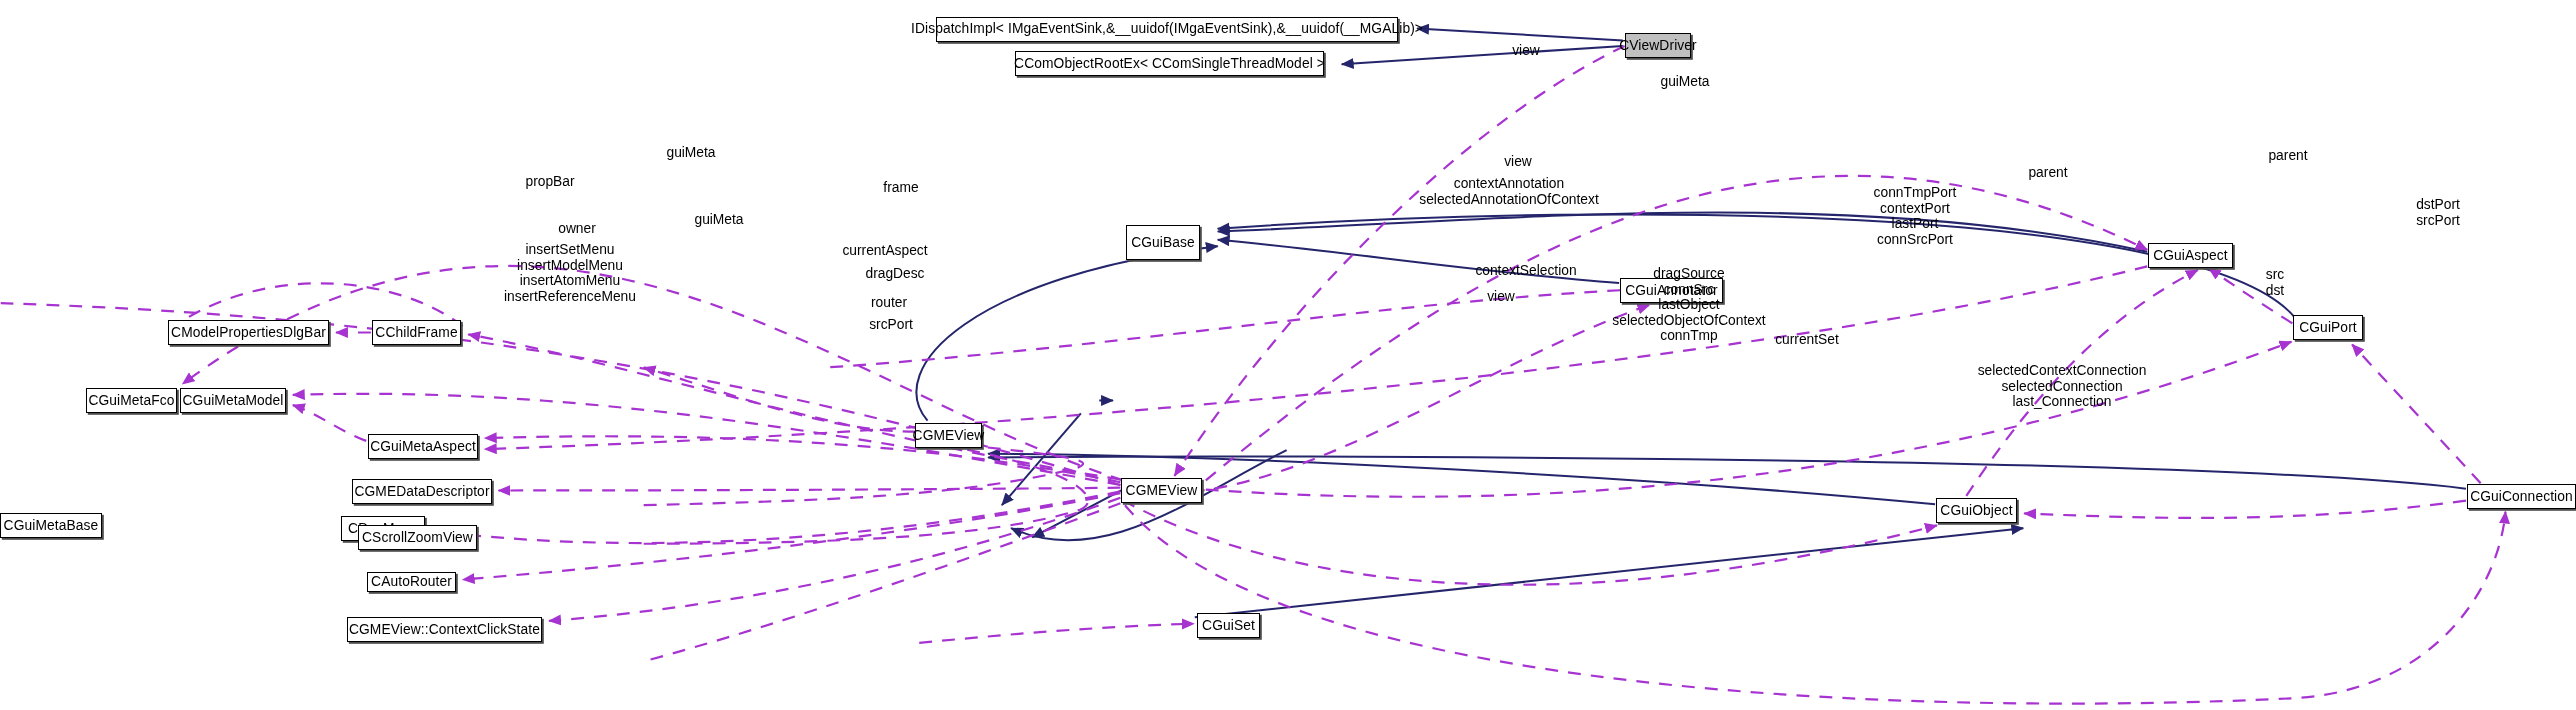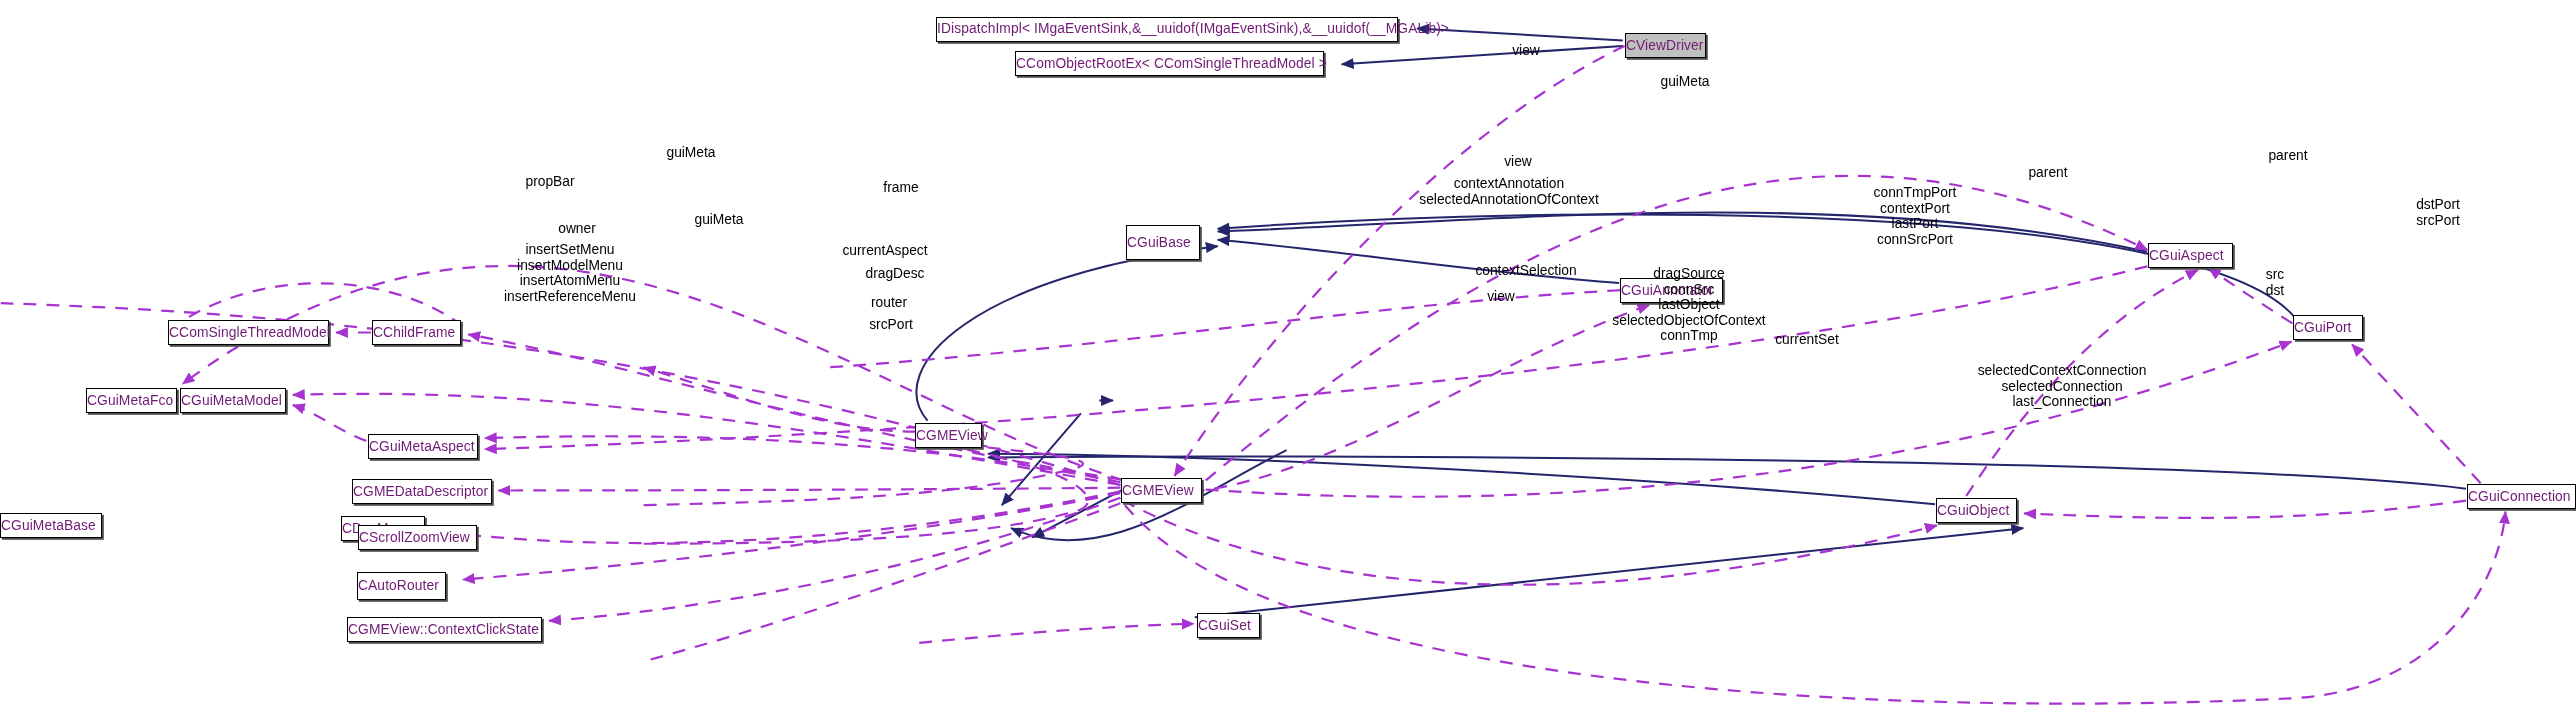--- a/index.html
+++ b/index.html
@@ -23,23 +23,23 @@
     height: 710px;
   }
   .node {
     position: absolute;
     box-sizing: border-box;
     background: #ffffff;
     border: 0.9px solid #000000;
     box-shadow: 1.8px 1.8px 0 0 #4d4d4d;
     display: flex;
     align-items: center;
-    justify-content: flex-start;
+    justify-content: center;
     white-space: nowrap;
-    color: #701a75;
+    color: #000000;
     font-size: 13.8px;
     line-height: 1;
     letter-spacing: 0.1px;
   }
   .node.highlight {
     background: #c0c0c0;
   }
   .edge-label {
     position: absolute;
     color: #000000;
@@ -244,37 +244,37 @@
       <path class="dashed-edge" d="M1219,548 C1050,610 850,680 700,720"></path>
     </g>
   </svg>
 
   <div class="node" style="left:936px;top:16.5px;width:462px;height:25px;">
       <span>IDispatchImpl&lt; IMgaEventSink,&amp;__uuidof(IMgaEventSink),&amp;__uuidof(__MGALib)&gt;</span>
     </div>
   <div class="node" style="left:1015px;top:51px;width:309px;height:25px;">
       <span>CComObjectRootEx&lt; CComSingleThreadModel &gt;</span>
     </div>
-  <div class="node highlight" style="left:1625px;top:33px;width:81px;height:25px;">
+  <div class="node highlight" style="left:1625px;top:33px;width:66px;height:25px;">
       <span>CViewDriver</span>
     </div>
   <div class="node" style="left:1126px;top:225px;width:74px;height:35px;">
       <span>CGuiBase</span>
     </div>
   <div class="node" style="left:2148px;top:243px;width:85px;height:25px;">
       <span>CGuiAspect</span>
     </div>
   <div class="node" style="left:1620px;top:278px;width:103px;height:25px;">
       <span>CGuiAnnotator</span>
     </div>
   <div class="node" style="left:2293px;top:315px;width:70px;height:25px;">
       <span>CGuiPort</span>
     </div>
   <div class="node" style="left:168px;top:320px;width:161px;height:25px;">
-      <span>CComSingleThreadModel</span>
+      <span>CModelPropertiesDlgBar</span>
     </div>
   <div class="node" style="left:372px;top:320px;width:89px;height:25px;">
       <span>CChildFrame</span>
     </div>
   <div class="node" style="left:86px;top:388px;width:91px;height:25px;">
       <span>CGuiMetaFco</span>
     </div>
   <div class="node" style="left:180px;top:388px;width:106px;height:25px;">
       <span>CGuiMetaModel</span>
     </div>
@@ -298,21 +298,21 @@
     </div>
   <div class="node" style="left:0px;top:513px;width:102px;height:25px;">
       <span>CGuiMetaBase</span>
     </div>
   <div class="node" style="left:341px;top:516px;width:84px;height:25px;">
       <span>CDynMenu</span>
     </div>
   <div class="node" style="left:358px;top:525px;width:119px;height:25px;">
       <span>CScrollZoomView</span>
     </div>
-  <div class="node" style="left:357px;top:572px;width:89px;height:28px;">
+  <div class="node" style="left:367px;top:572px;width:89px;height:20px;">
       <span>CAutoRouter</span>
     </div>
   <div class="node" style="left:1197px;top:613px;width:63px;height:25px;">
       <span>CGuiSet</span>
     </div>
   <div class="node" style="left:347px;top:617px;width:195px;height:25px;">
       <span>CGMEView::ContextClickState</span>
     </div>
 
   <div class="edge-label" style="left:1526px;top:43px;">view</div>

